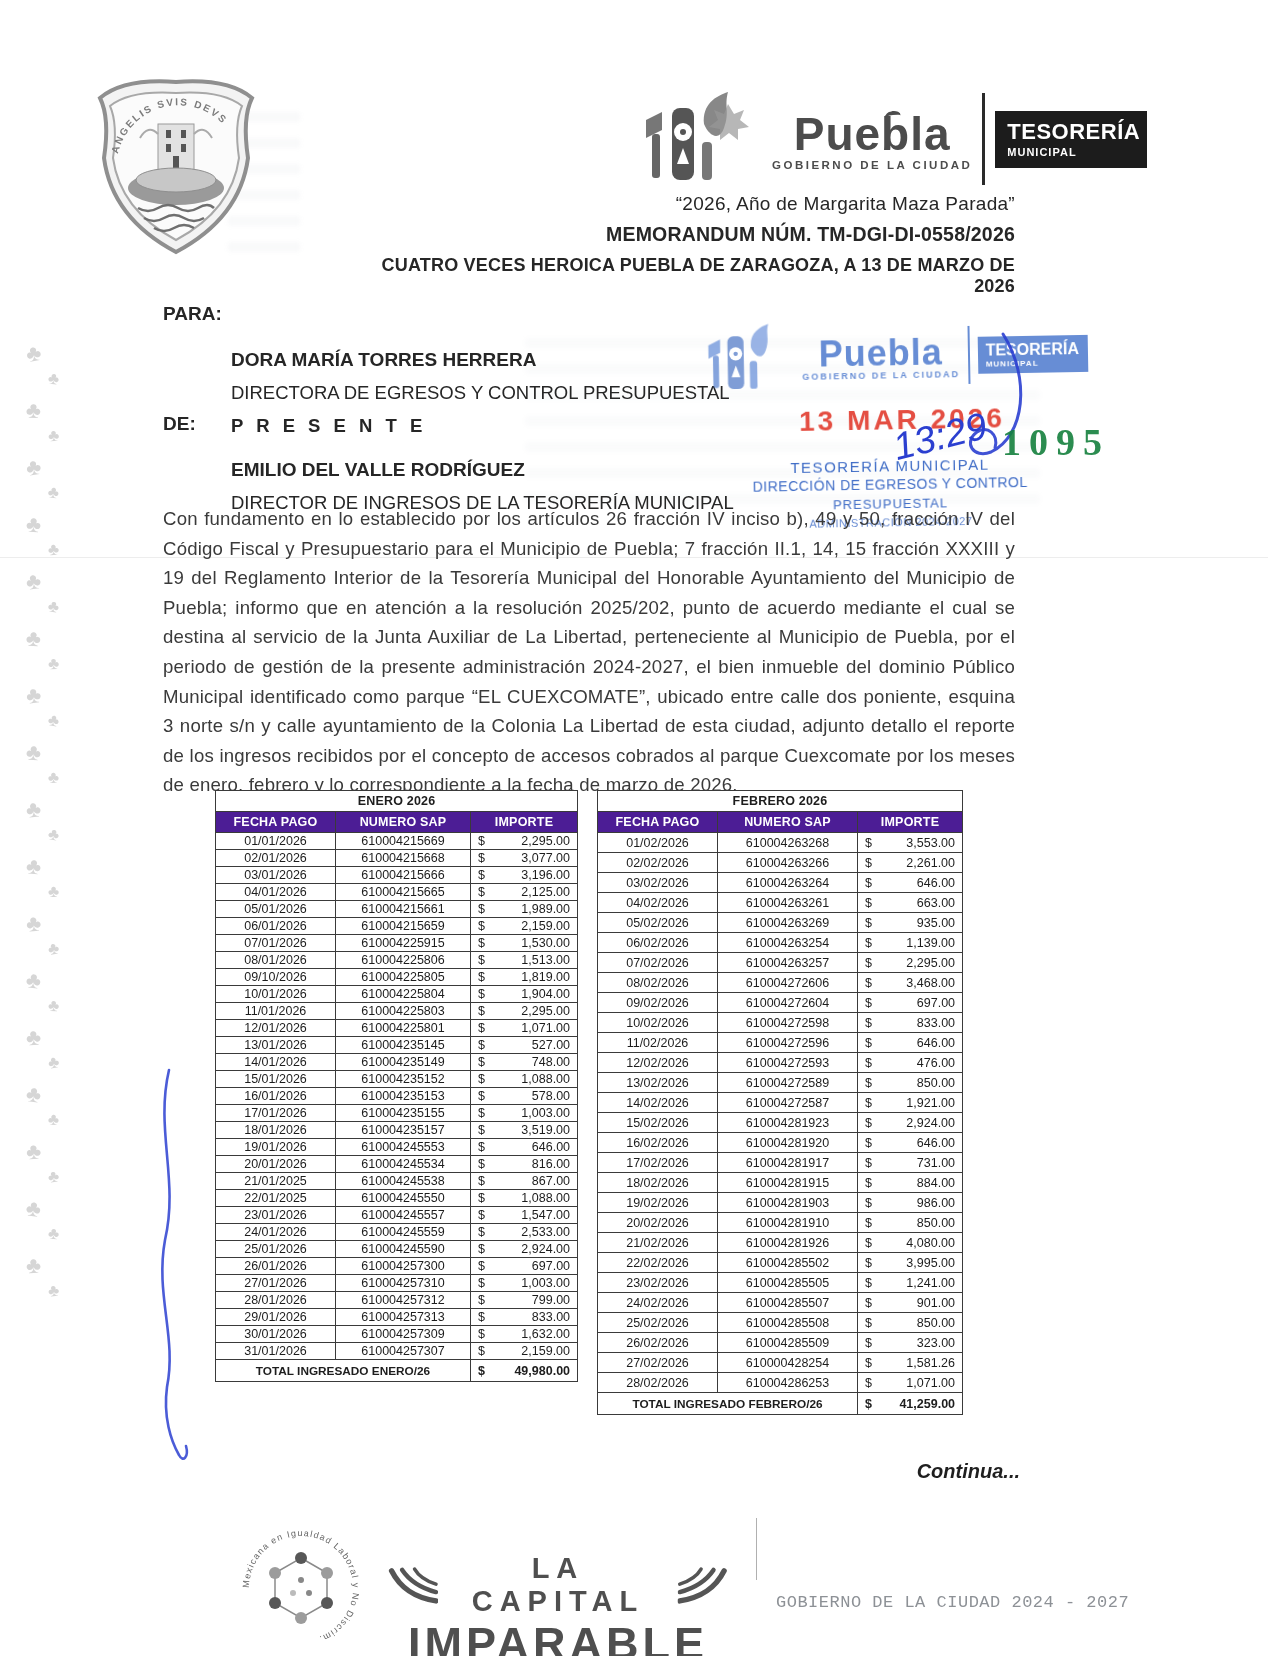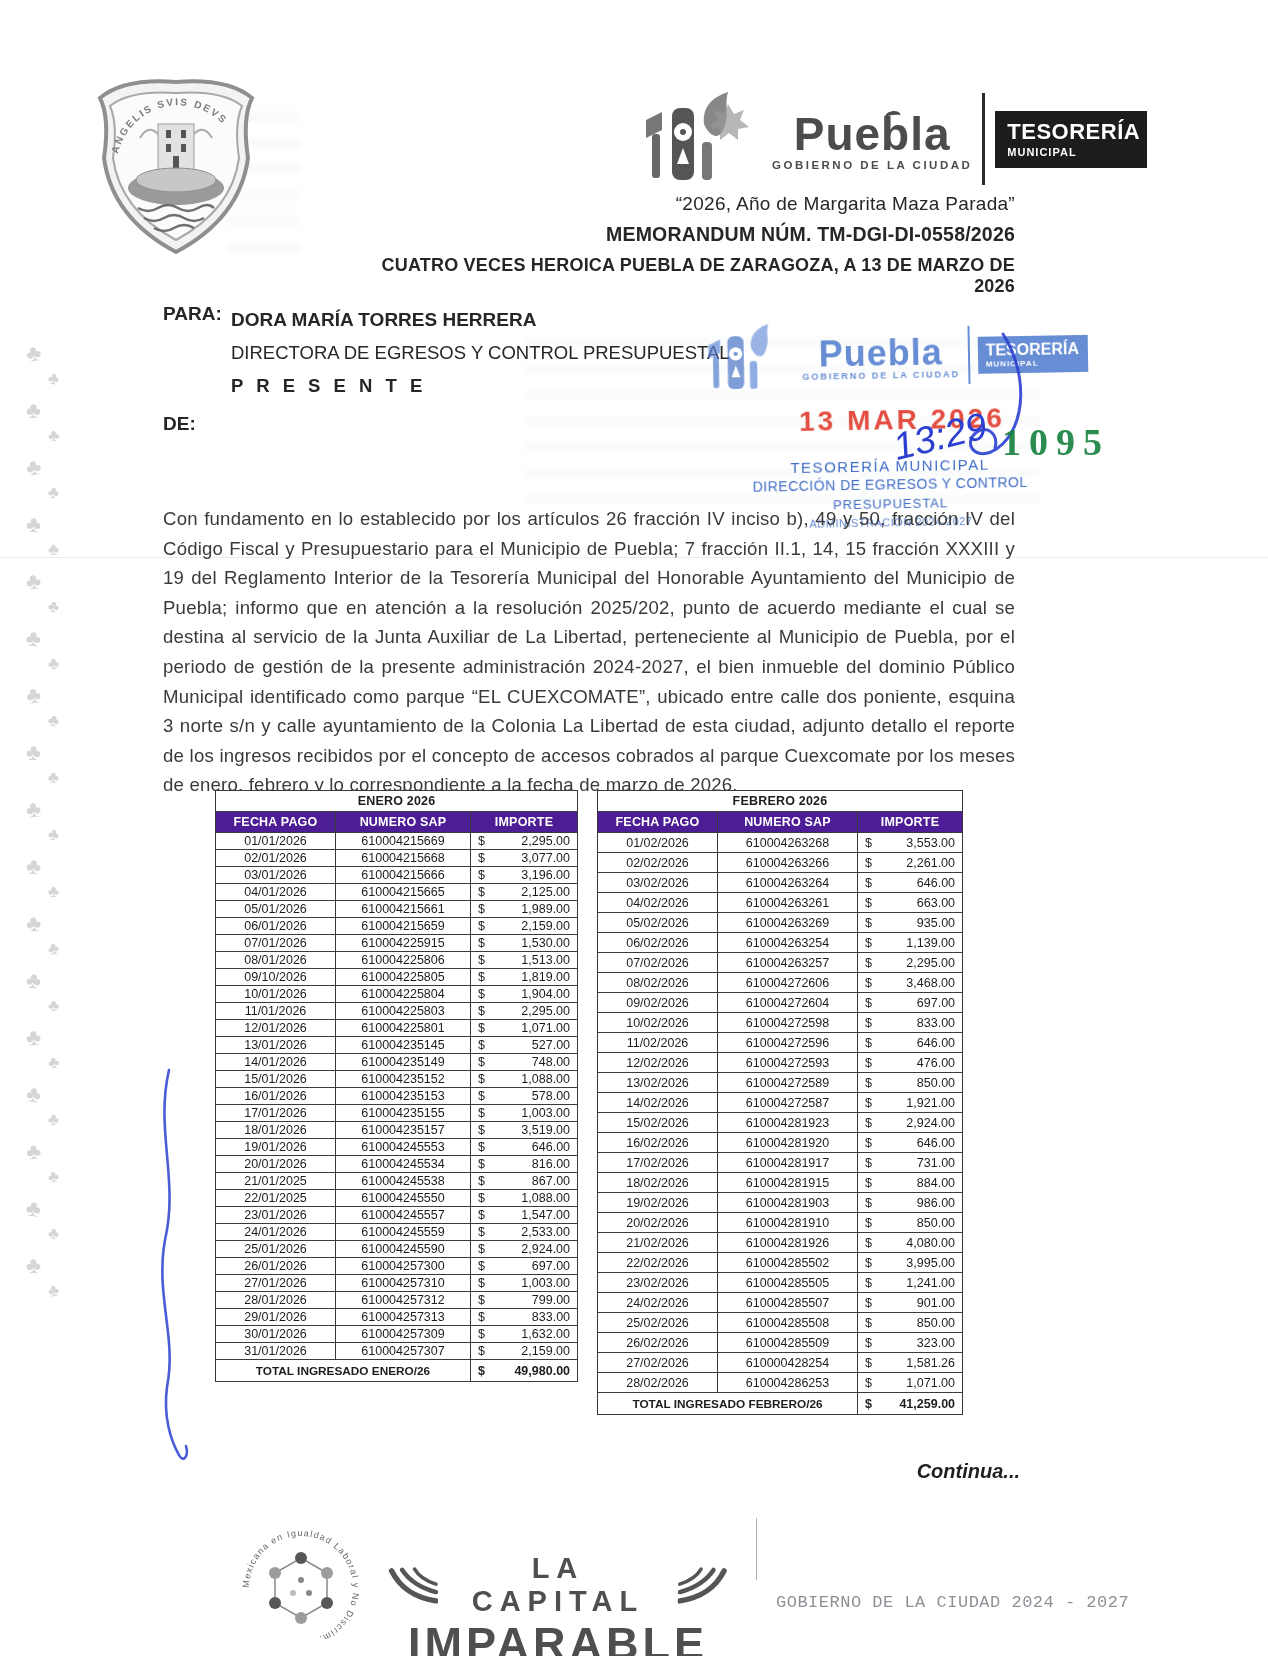--- a/index.html
+++ b/index.html
@@ -39,21 +39,21 @@
   .hlines { position:absolute; left:380px; top:193px; width:635px; text-align:right; color:#262626; }
   .hlines .quote { font-size:19px; letter-spacing:.3px; }
   .hlines .memo  { font-size:19.5px; font-weight:bold; margin-top:8px; letter-spacing:.2px; }
   .hlines .city  { font-size:18px;  font-weight:bold; margin-top:9px; letter-spacing:.2px; }
 
   
   .addr { position:absolute; left:163px; display:grid; grid-template-columns:68px auto; column-gap:0; color:#262626; }
   .addr.to   { top:303px; }
   .addr.from { top:413px; }
   .addr .lbl { font-size:19px; font-weight:bold; }
-  .addr .lines { font-size:18.5px; line-height:33px; }
+  .addr .lines { font-size:18.5px; line-height:33px;margin-top:40px; }
   .addr .nm { font-weight:bold; font-size:19px; }
   .addr .pr { font-weight:bold; letter-spacing:4px; }
 
   
   .stamp { position:absolute; left:698px; top:320px; width:420px; transform:rotate(-1deg);
            filter:blur(.3px); pointer-events:none; }
   .stamp .slogo { display:flex; align-items:center; gap:8px; opacity:.85; }
   .stamp .sbrand { font-size:36px; font-weight:bold; color:#4d7ace; letter-spacing:1px; }
   .stamp .ssub { font-size:9px; font-weight:bold; color:#4d7ace; letter-spacing:2px; margin-top:-4px; }
   .stamp .svline { width:2px; height:58px; background:#4d7ace; }
@@ -210,20 +210,24 @@
     <div class="lbl">PARA:</div>
     <div class="lines">
       <div class="nm">DORA MARÍA TORRES HERRERA</div>
       <div>DIRECTORA DE EGRESOS Y CONTROL PRESUPUESTAL</div>
       <div class="pr">P R E S E N T E</div>
     </div>
   </div>
 
   <div class="addr from">
     <div class="lbl">DE:</div>
+    <div class="lines">
+      <div class="nm">EMILIO DEL VALLE RODRÍGUEZ</div>
+      <div>DIRECTOR DE INGRESOS DE LA TESORERÍA MUNICIPAL</div>
+    </div>
   </div>
 
   <div class="stamp">
     <div class="slogo">
       <svg width="96" height="72" viewBox="0 0 130 98" opacity="0.8">
         <path d="M14,30 L30,22 L30,40 L14,48 Z" fill="#5b86d6"></path>
         <rect x="20" y="44" width="8" height="44" rx="3" fill="#4d7ace"></rect>
         <rect x="40" y="18" width="22" height="72" rx="8" fill="#4470c4"></rect>
         <circle cx="51" cy="42" r="9" fill="#fff"></circle>
           <circle cx="51" cy="42" r="3" fill="#4470c4"></circle>

